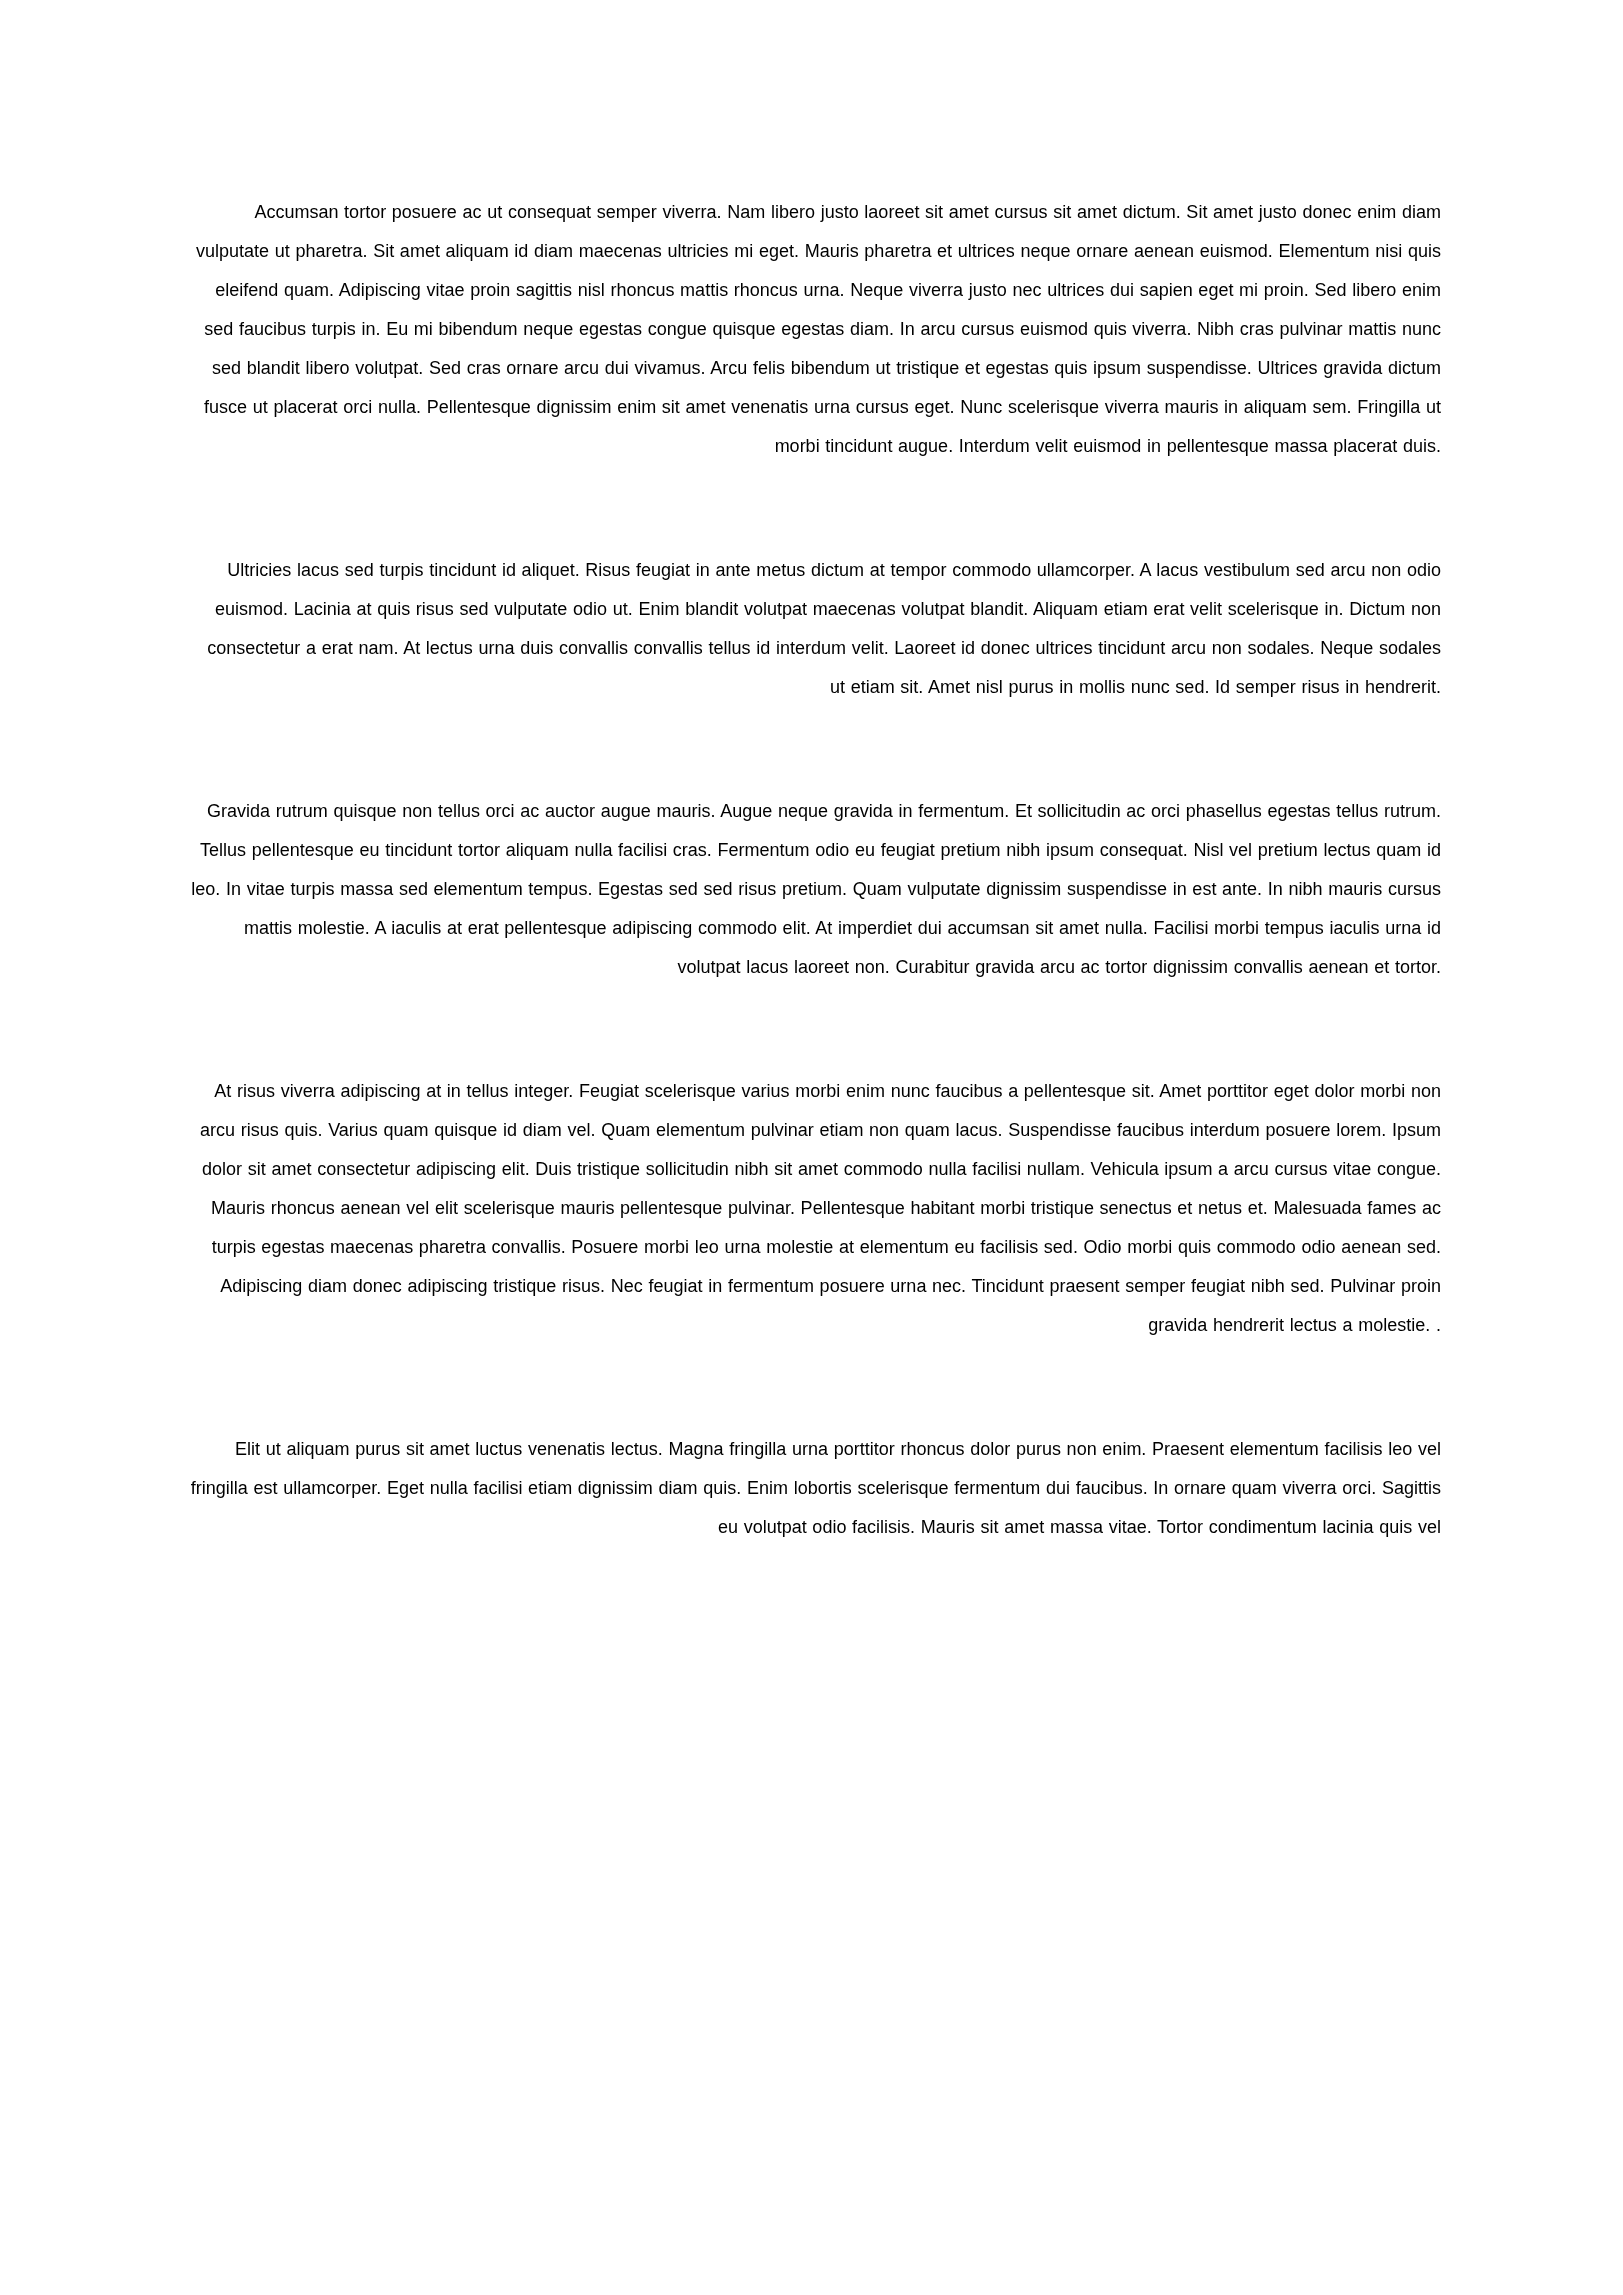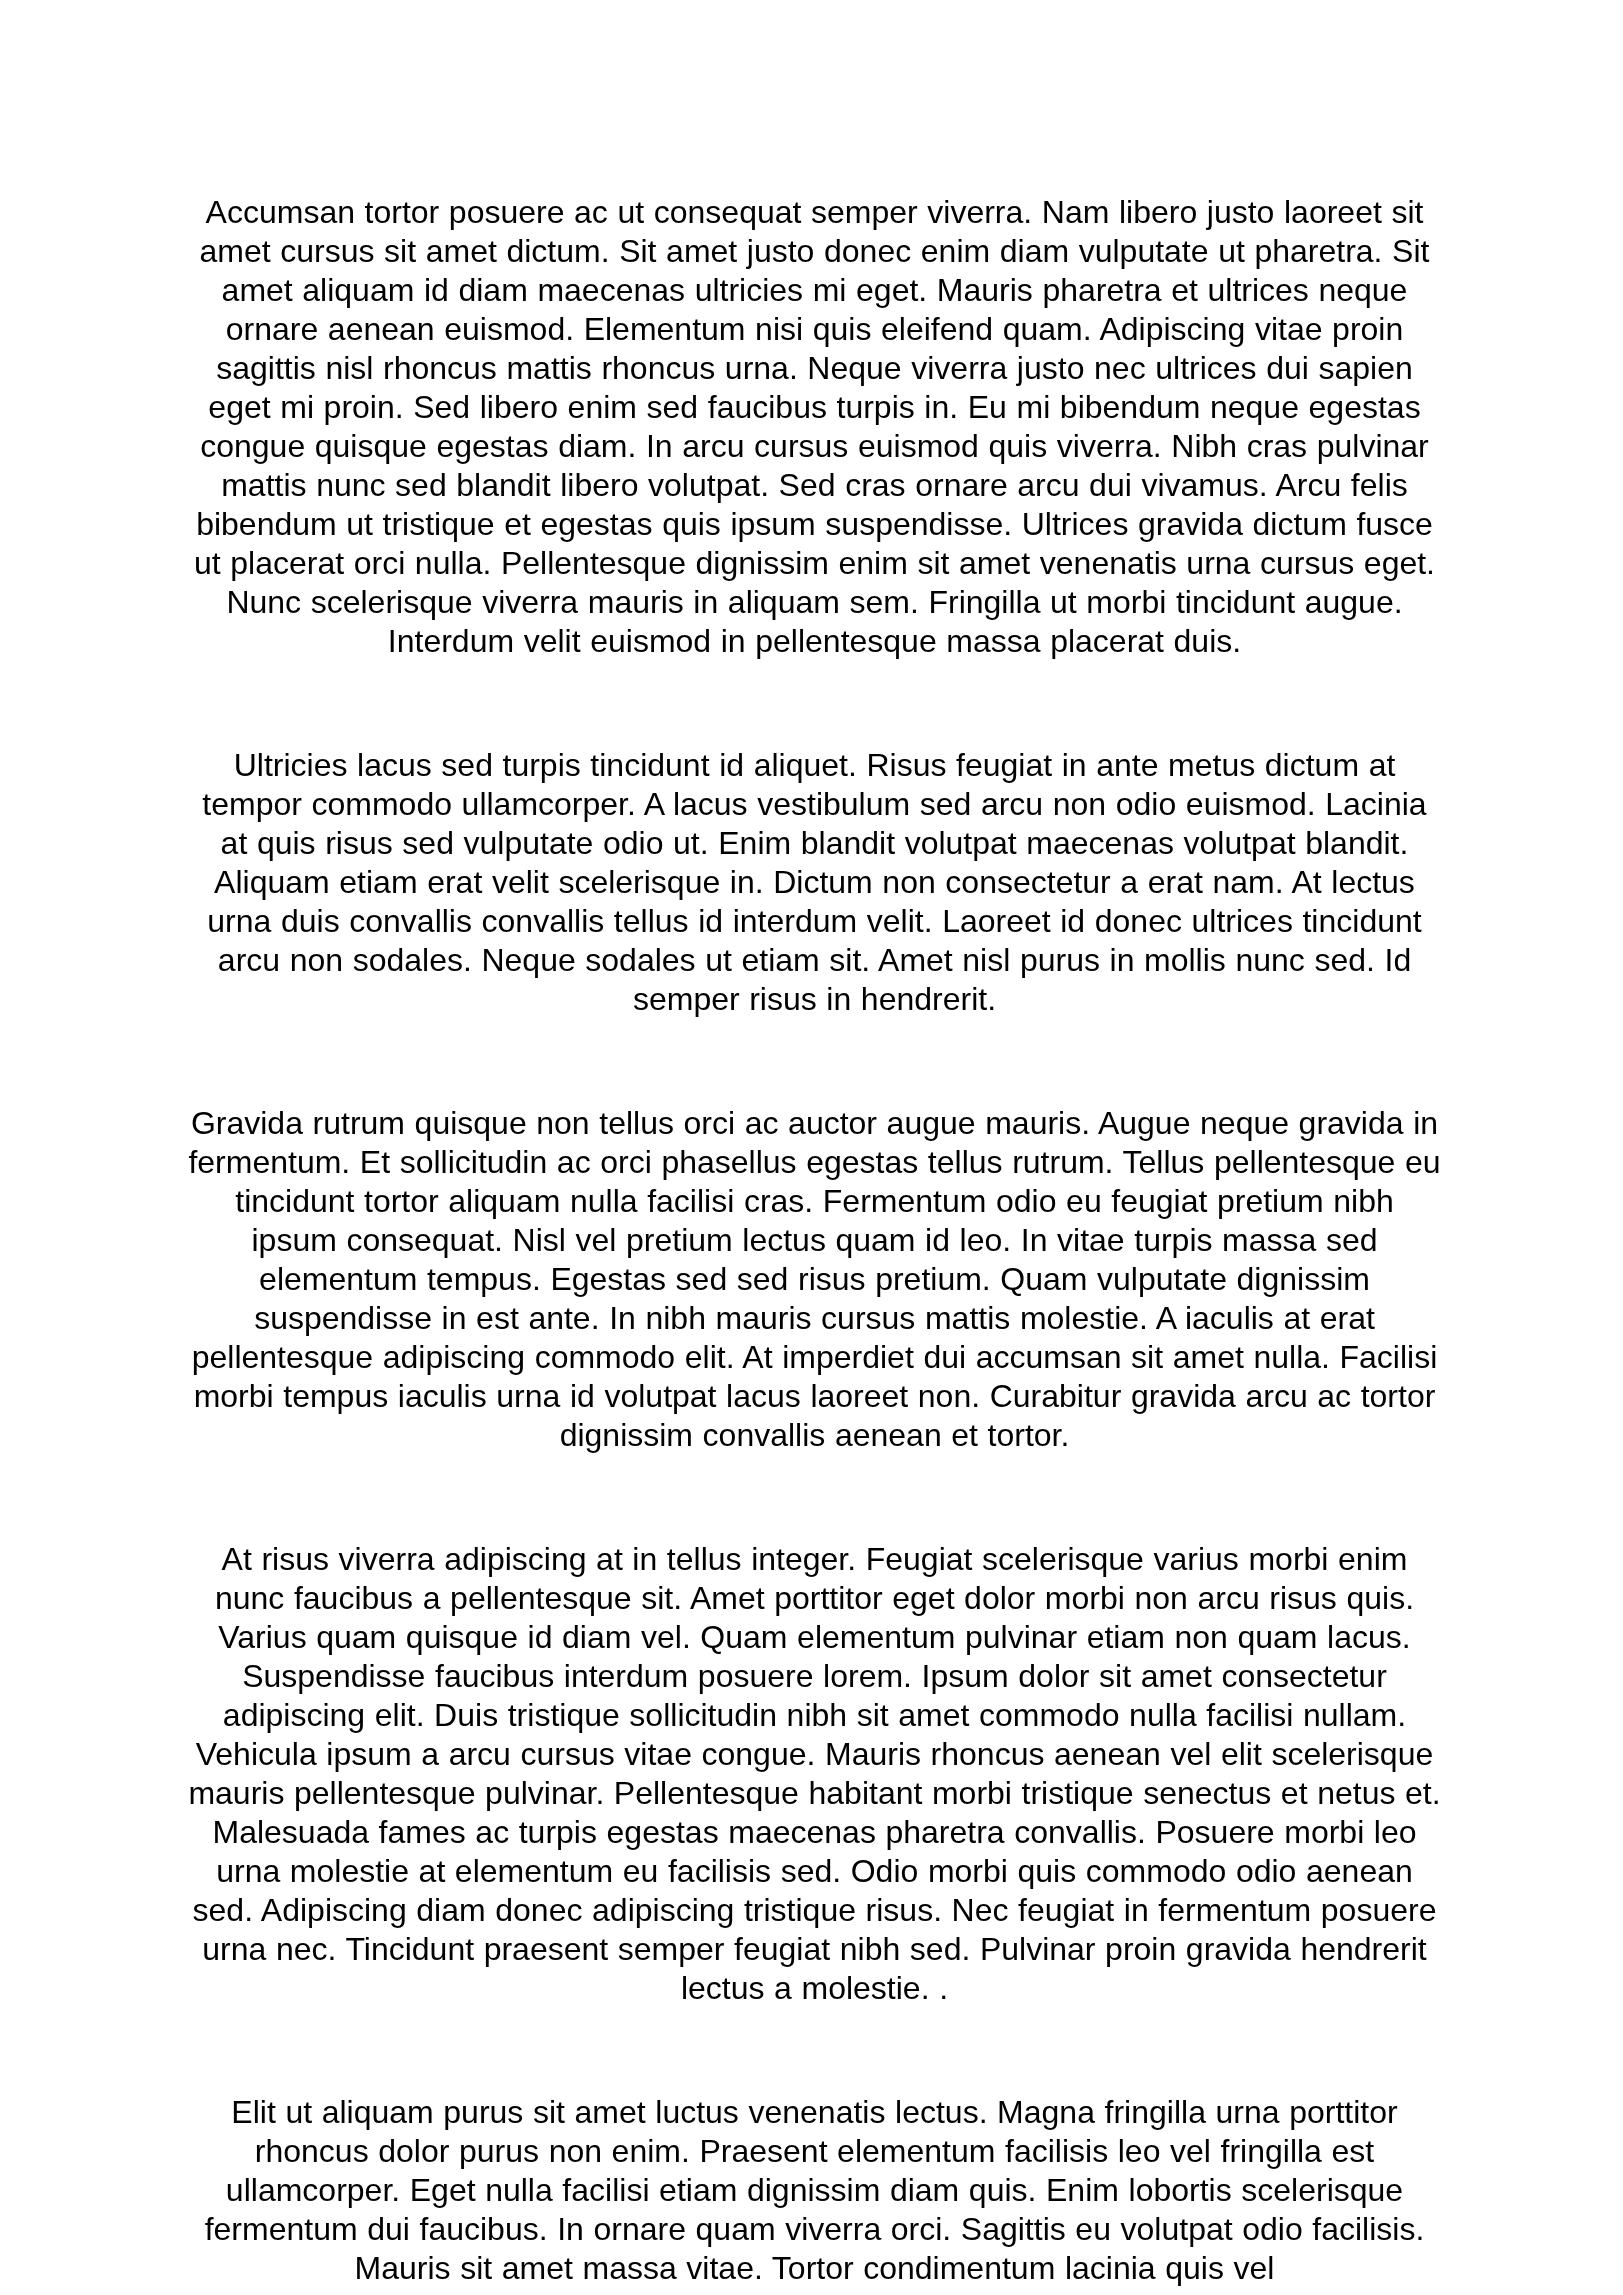--- a/index.html
+++ b/index.html
@@ -24,25 +24,25 @@
   }
   .content {
     position: absolute;
     left: 188px;
     top: 193px;
     width: 1253px;
   }
   .content p {
     margin: 0 0 85px 0;
     padding: 0;
-    font-size: 32px;
+    font-size: 18px;
     line-height: 39px;
     font-weight: 400;
     color: #000000;
-    text-align: center;
+    text-align: right;
     letter-spacing: 0px;
     word-spacing: 0.7px;
   }
   .content p:last-child {
     margin-bottom: 0;
   }
 </style>
 </head>
 <body>
 

